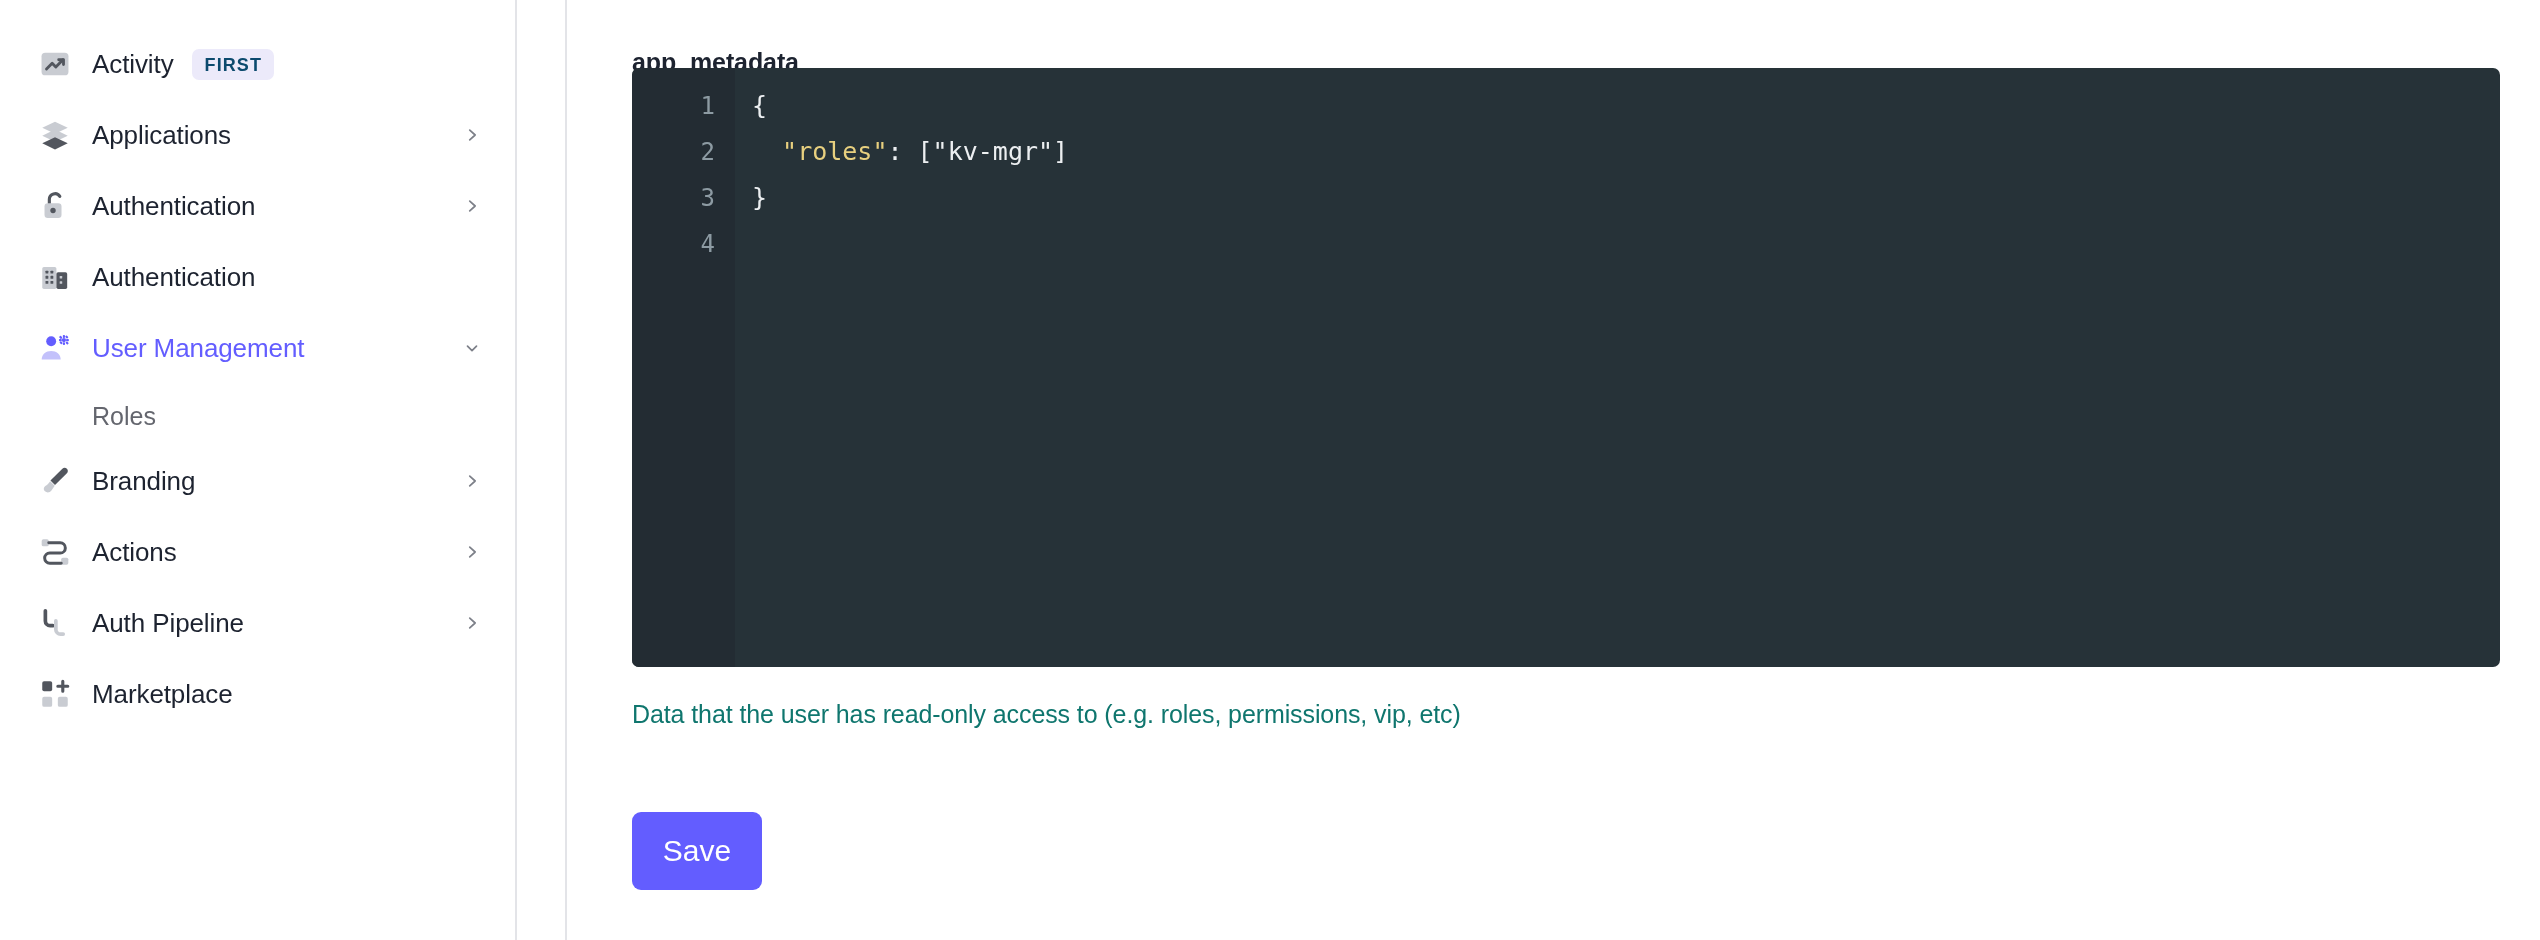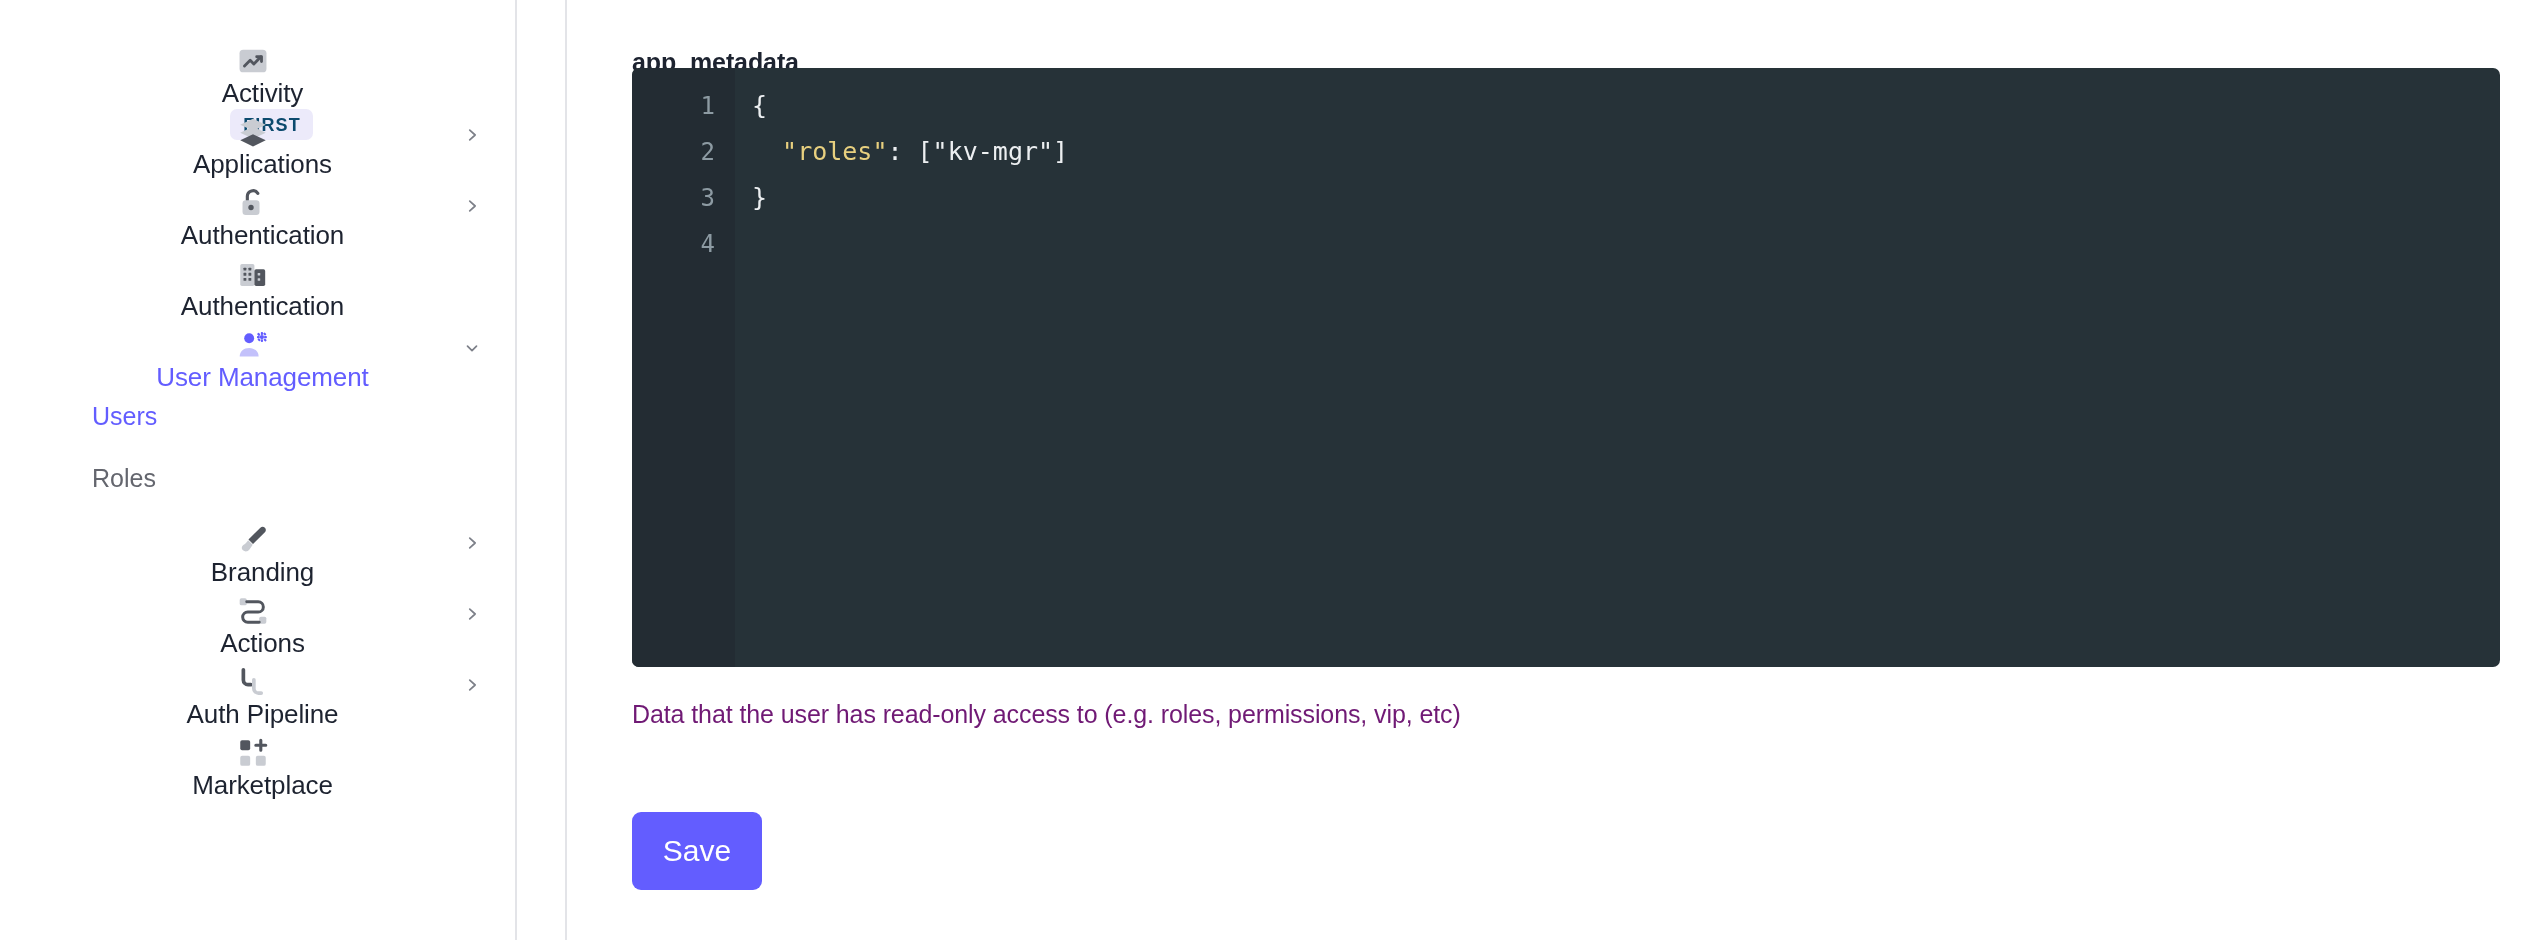--- a/index.html
+++ b/index.html
@@ -32,21 +32,20 @@
 
   .nav-row {
     position: relative;
     display: flex;
     align-items: center;
     height: 40px;
     margin-bottom: 31px;
     padding-left: 38px;
     padding-right: 28px;
     cursor: pointer;
-    flex-direction: column;
   }
   .nav-icon {
     width: 34px; height: 34px;
     flex: 0 0 34px;
     display: flex; align-items: center; justify-content: center;
     margin-right: 20px;
   }
   .nav-label {
     font-size: 26px;
     color: #1d2330;
@@ -149,21 +148,21 @@
     color: #eceff1;
     white-space: pre;
   }
   .tok-key { color: #e8d07f; }
   .tok-punct { color: #eceff1; }
 
   #helper-text {
     position: absolute;
     left: 65px; top: 700px;
     font-size: 25px;
-    color: #701a75;
+    color: #0f766e;
     letter-spacing: -0.1px;
     white-space: nowrap;
   }
 
   #save-button {
     position: absolute;
     left: 65px; top: 812px;
     width: 130px; height: 78px;
     background: #635dff;
     border: none;
@@ -261,23 +260,20 @@
               </g>
             </svg>
           </span>
           <span class="nav-label">User Management</span>
           <span class="nav-chevron">
             <svg width="18" height="20" viewBox="0 0 20 20" xmlns="http://www.w3.org/2000/svg">
             <path d="M5 8l5 5 5-5" stroke="#7d8089" stroke-width="1.9" fill="none" stroke-linecap="round" stroke-linejoin="round"></path>
             </svg>
           </span>
         </div>
-        <div class="sub-row active">
-          <span class="sub-label">Users</span>
-        </div>
         <div class="sub-row">
           <span class="sub-label">Roles</span>
         </div>
         <div class="nav-row">
           <span class="nav-icon">
             <svg width="34" height="34" viewBox="0 0 24 24" xmlns="http://www.w3.org/2000/svg">
               <path d="M20.4 3.3c.9.9.9 2.3 0 3.2L12 14.9l-3.2-3.2 8.4-8.4c.9-.9 2.3-.9 3.2 0z" fill="#52565e"></path>
                 <path d="M8.6 12.2l3.2 3.2-2.3 3.3c-1.1 1.5-3.2 1.8-4.6.6-1-.9-1-2.1-.4-3.1.7-1.1 2.4-1.4 3-2.6l1.1-1.4z" fill="#c9ccd2"></path>
             </svg>
           </span>

